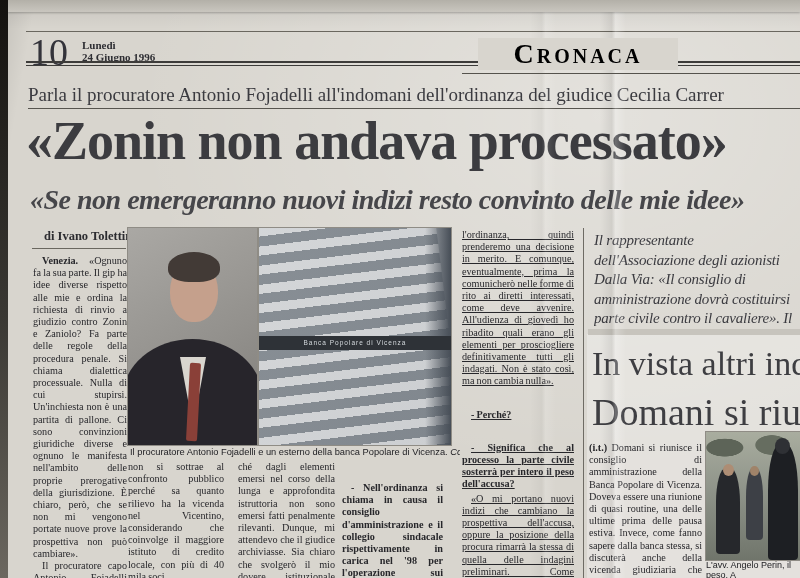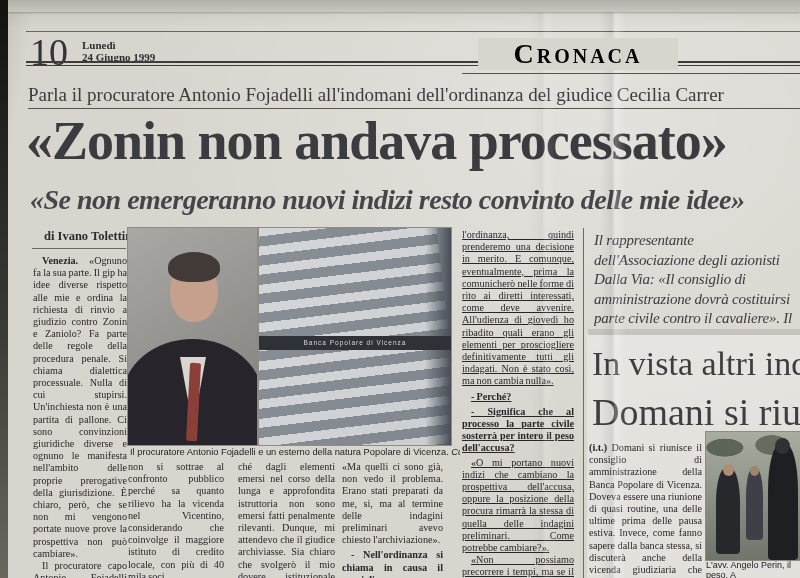--- a/index.html
+++ b/index.html
@@ -34,21 +34,21 @@
     font-weight:bold;letter-spacing:-1px;color:#3c3c40;white-space:nowrap;overflow:hidden;}
   .subheadline{position:absolute;left:30px;top:182px;width:770px;font-size:28px;line-height:36px;
     font-weight:bold;font-style:italic;letter-spacing:-0.5px;color:#46464a;white-space:nowrap;overflow:hidden;}
   .byline{position:absolute;left:44px;top:229px;font-size:12.5px;font-weight:bold;color:#2c2c30;}
   .byline-rule{position:absolute;left:32px;top:248px;width:94px;height:1px;background:#6a675f;}
   
   .col{position:absolute;overflow:hidden;font-size:10.2px;line-height:12.2px;color:#27272b;
     text-align:justify;word-spacing:-0.4px;}
   .para{margin:0;text-indent:9px;}
   .para.noindent{text-indent:0;}
-  .para.q{font-weight:bold;margin-top:3px;margin-bottom:2px;}
+  .para.q{font-weight:bold;margin-top:21px;margin-bottom:2px;}
   #col1{left:33px;top:255px;width:94px;height:323px;}
   #col2{left:128px;top:461px;width:96px;height:117px;}
   #col3{left:238px;top:461px;width:97px;height:117px;}
   #col4{left:342px;top:461px;width:101px;height:117px;}
   #col5{left:462px;top:229px;width:112px;height:349px;text-decoration:underline;}
   .v-divider{position:absolute;left:583px;top:228px;width:1px;height:350px;background:#6e6b64;}
   
   .photo{position:absolute;overflow:hidden;box-shadow:0 0 0 1px #8f8c85;}
   #photo-man{left:128px;top:228px;width:129px;height:217px;
     background:linear-gradient(150deg,#aaa8a4 0%,#93918d 55%,#7e7c78 100%);}
@@ -100,21 +100,21 @@
 </style>
 </head>
 <body>
 
 <div id="scan">
 
   <div class="rule-thin-top"></div>
   <div class="pagenum">10</div>
   <div class="dateblock">
     <div>Lunedì</div>
-    <div>24 Giugno 1999</div>
+    <div>24 Giugno 1996</div>
   </div>
   <div class="rule-db1"></div>
   <div class="rule-db2"></div>
   <div class="section-underline"></div>
   <div class="section-name">Cronaca</div>
 
   <div class="kicker">Parla il procuratore Antonio Fojadelli all'indomani dell'ordinanza del giudice Cecilia Carrer</div>
   <div class="kicker-rule"></div>
   <div class="headline">«Zonin non andava processato»</div>
   <div class="subheadline">«Se non emergeranno nuovi indizi resto convinto delle mie idee»</div>
@@ -125,21 +125,20 @@
       <p class="para"><b>Venezia. </b>«Ognuno fa la sua parte. Il gip ha idee diverse rispetto alle mie e ordina la richiesta di rinvio a giudizio contro Zonin e Zaniolo? Fa parte delle regole della procedura penale. Si chiama dialettica processuale. Nulla di cui stupirsi. Un'inchiesta non è una partita di pallone. Ci sono convinzioni giuridiche diverse e ognuno le manifesta nell'ambito delle proprie prerogative della giurisdizione. È chiaro, però, che se non mi vengono portate nuove prove la prospettiva non può cambiare».</p>
       <p class="para">Il procuratore capo Antonio Fojadelli analizza la situazione creatasi intorno all'inchiesta sulla Banca Popolare di Vicenza all'indomani della decisione del gip Cecilia Carreri di non accogliere la sua richiesta di archiviazione dei sei indagati.</p>
     </div>
   <div class="col" id="col2">
       <p class="para noindent">non si sottrae al confronto pubblico perché sa quanto rilievo ha la vicenda nel Vicentino, considerando che coinvolge il maggiore istituto di credito locale, con più di 40 mila soci.</p>
     </div>
   <div class="col" id="col3">
       <p class="para noindent">ché dagli elementi emersi nel corso della lunga e approfondita istruttoria non sono emersi fatti penalmente rilevanti. Dunque, mi attendevo che il giudice archiviasse. Sia chiaro che svolgerò il mio dovere istituzionale fino in fondo».</p>
     </div>
   <div class="col" id="col4">
-      <p class="para noindent">«Ma quelli ci sono già, non vedo il problema. Erano stati preparati da me, si, ma al termine delle indagini preliminari avevo chiesto l'archiviazione».</p>
       <p class="para q">- Nell'ordinanza si chiama in causa il consiglio d'amministrazione e il collegio sindacale rispettivamente in carica nel '98 per l'operazione sui cosiddetti derivati</p>
     </div>
   <div class="col" id="col5">
       <p class="para noindent">l'ordinanza, quindi prenderemo una decisione in merito. E comunque, eventualmente, prima la comunicherò nelle forme di rito ai diretti interessati, come deve avvenire. All'udienza di giovedì ho ribadito quali erano gli elementi per prosciogliere definitivamente tutti gli indagati. Non è stato così, ma non cambia nulla».</p>
       <p class="para q">- Perché?</p>
       <p class="para q">- Significa che al processo la parte civile sosterrà per intero il peso dell'accusa?</p>
       <p class="para">«O mi portano nuovi indizi che cambiano la prospettiva dell'accusa, oppure la posizione della procura rimarrà la stessa di quella delle indagini preliminari. Come potrebbe cambiare?».</p>
       <p class="para">«Non possiamo precorrere i tempi, ma se il quadro indiziario rimarrà quello attuale non vedo per quale motivo dovrei cambiare idea. Un conto sono i rilievi di natura amministrativa della Banca d'Italia sulla inadeguatezza della Popolare di Vicenza nella gestione del pacchetto dei derivati da 450 miliardi, un altro sono le ricadute di tipo penale che a mio modo di vedere</p>
     </div>
   <div class="v-divider"></div>
@@ -150,21 +149,21 @@
     <div class="p-tie"></div>
     <div class="p-head"></div>
     <div class="p-hair"></div>
   </div>
   <div class="photo" id="photo-bank">
     <div class="b-facade"></div>
     <div class="b-edge"></div>
     <div class="b-sign">Banca Popolare di Vicenza</div>
   </div>
   <div class="caption" id="caption-main">
-    <span>Il procuratore Antonio Fojadelli e un esterno della natura Popolare di Vicenza. </span><span class="credit">Colorfoto</span>
+    <span>Il procuratore Antonio Fojadelli e un esterno della banca Popolare di Vicenza. </span><span class="credit">Colorfoto</span>
   </div>
 
   <div class="bright-panel"></div>
   <div class="quote">Il rappresentante dell'Associazione degli azionisti Dalla Via: «Il consiglio di amministrazione dovrà costituirsi parte civile contro il cavaliere». Il legale degli imputati: «Siamo solo in una fase iniziale».</div>
   <div class="gray-band"></div>
   <div class="sb-head" id="sb-head1">In vista altri indag</div>
   <div class="sb-head" id="sb-head2">Domani si riunisc</div>
   <div class="col" id="sb-body">
       <p class="para noindent"><b>(i.t.) </b>Domani si riunisce il consiglio di amministrazione della Banca Popolare di Vicenza. Doveva essere una riunione di quasi routine, una delle ultime prima delle pausa estiva. Invece, come fanno sapere dalla banca stessa, si discuterà anche della vicenda giudiziaria che coinvolge il presidente Gianni Zonin e il consigliere delegato Glauco Zaniolo.</p>
     </div>

